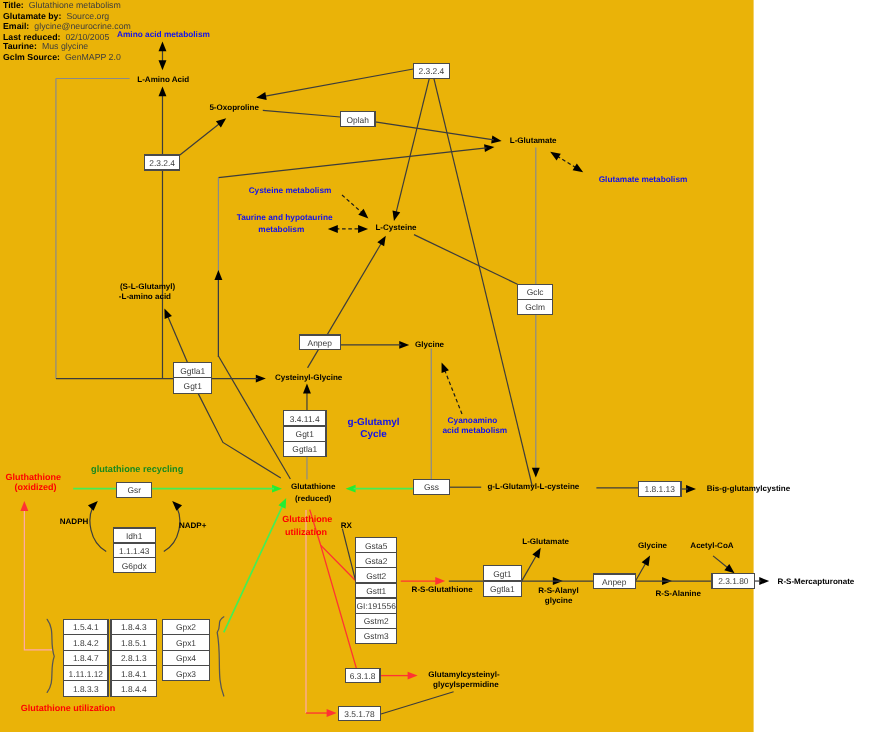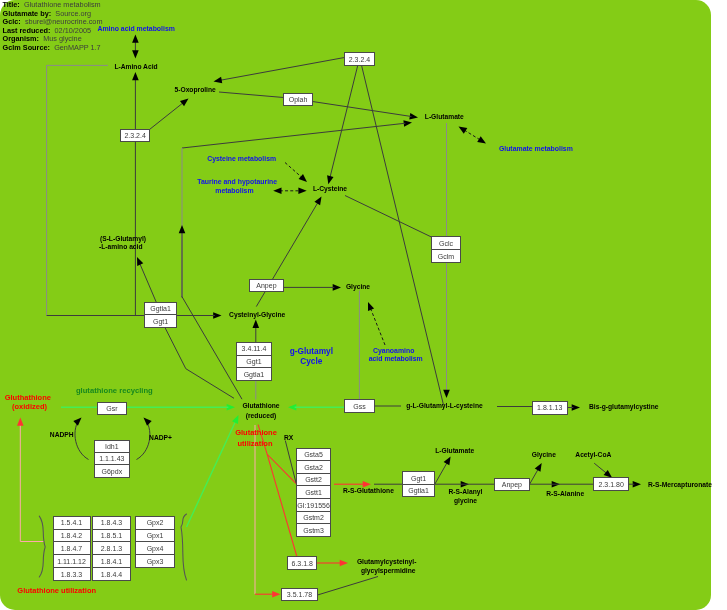--- a/index.html
+++ b/index.html
@@ -1,19 +1,19 @@
 <!DOCTYPE html>
 <html><head>
 <meta charset="utf-8">
 <title>Glutathione metabolism</title>
 <style>
   html,body{margin:0;padding:0;background:#fff;}
   body{width:727px;height:610px;overflow:hidden;
        font-family:"DejaVu Sans",sans-serif;}
-  #root{position:relative;width:711px;height:610px;background:#84cc16;border-radius:15px;}
+  #root{position:relative;width:628px;height:610px;background:#eab308;}
   #diagram{position:absolute;left:0;top:0;width:727px;height:610px;display:block;}
   .hdr{position:absolute;left:2.5px;top:1.3px;font-family:"Liberation Sans",sans-serif;
        font-size:7.3px;color:#000;}
   .hdr .row{white-space:nowrap;height:8.5px;line-height:8.5px;}
   .hdr .k{font-weight:bold;color:#000;}
   .hdr .v{font-weight:normal;color:#3d3d3d;}
   svg text{font-family:"Liberation Sans",sans-serif;}
   .met{font-size:6.7px;font-weight:bold;fill:#000;}
   .blu{font-size:6.9px;font-weight:bold;fill:#1111ee;}
   .red{font-size:7.5px;font-weight:bold;fill:#fe0000;}
@@ -32,24 +32,24 @@
   .brc{stroke:#555;stroke-width:1.05;fill:none;stroke-linecap:round;}
   .ahg{fill:#22ee33;stroke:none;}
 </style>
 </head>
 <body>
 
 <div id="root">
   <div class="hdr" id="hdr">
       <div class="row"><span class="k">Title:</span><span style="display: inline-block; width: 4.2px;"></span><span class="v">Glutathione metabolism</span></div>
       <div class="row"><span class="k">Glutamate by:</span><span style="display: inline-block; width: 4.2px;"></span><span class="v">Source.org</span></div>
-      <div class="row"><span class="k">Gclc:</span><span style="display: inline-block; width: 4.2px;"></span><span class="v">sburel@neurocrine.com</span></div>
+      <div class="row"><span class="k">Email:</span><span style="display: inline-block; width: 4.2px;"></span><span class="v">glycine@neurocrine.com</span></div>
       <div class="row"><span class="k">Last reduced:</span><span style="display: inline-block; width: 4.2px;"></span><span class="v">02/10/2005</span></div>
-      <div class="row"><span class="k">Organism:</span><span style="display: inline-block; width: 4.2px;"></span><span class="v">Mus glycine</span></div>
-      <div class="row"><span class="k">Gclm Source:</span><span style="display: inline-block; width: 4.2px;"></span><span class="v">GenMAPP 1.7</span></div>
+      <div class="row"><span class="k">Taurine:</span><span style="display: inline-block; width: 4.2px;"></span><span class="v">Mus glycine</span></div>
+      <div class="row"><span class="k">Gclm Source:</span><span style="display: inline-block; width: 4.2px;"></span><span class="v">GenMAPP 2.0</span></div>
     </div>
   <svg id="diagram" width="727" height="610" viewBox="0 0 727 610">
   <g id="edges">
     <line class="ln" x1="135.40" y1="41.14" x2="135.40" y2="51.86"></line>
     <polygon class="ah" points="135.40,58.50 132.10,50.20 138.70,50.20"></polygon>
     <polygon class="ah" points="135.40,34.50 138.70,42.80 132.10,42.80"></polygon>
     <line class="ln" x1="135.40" y1="129.20" x2="135.40" y2="78.64"></line>
     <polygon class="ah" points="135.40,72.00 138.70,80.30 132.10,80.30"></polygon>
     <line class="ln" x1="135.40" y1="141.60" x2="135.40" y2="315.50"></line>
     <line class="ln" x1="149.90" y1="129.20" x2="183.30" y2="102.63"></line>

